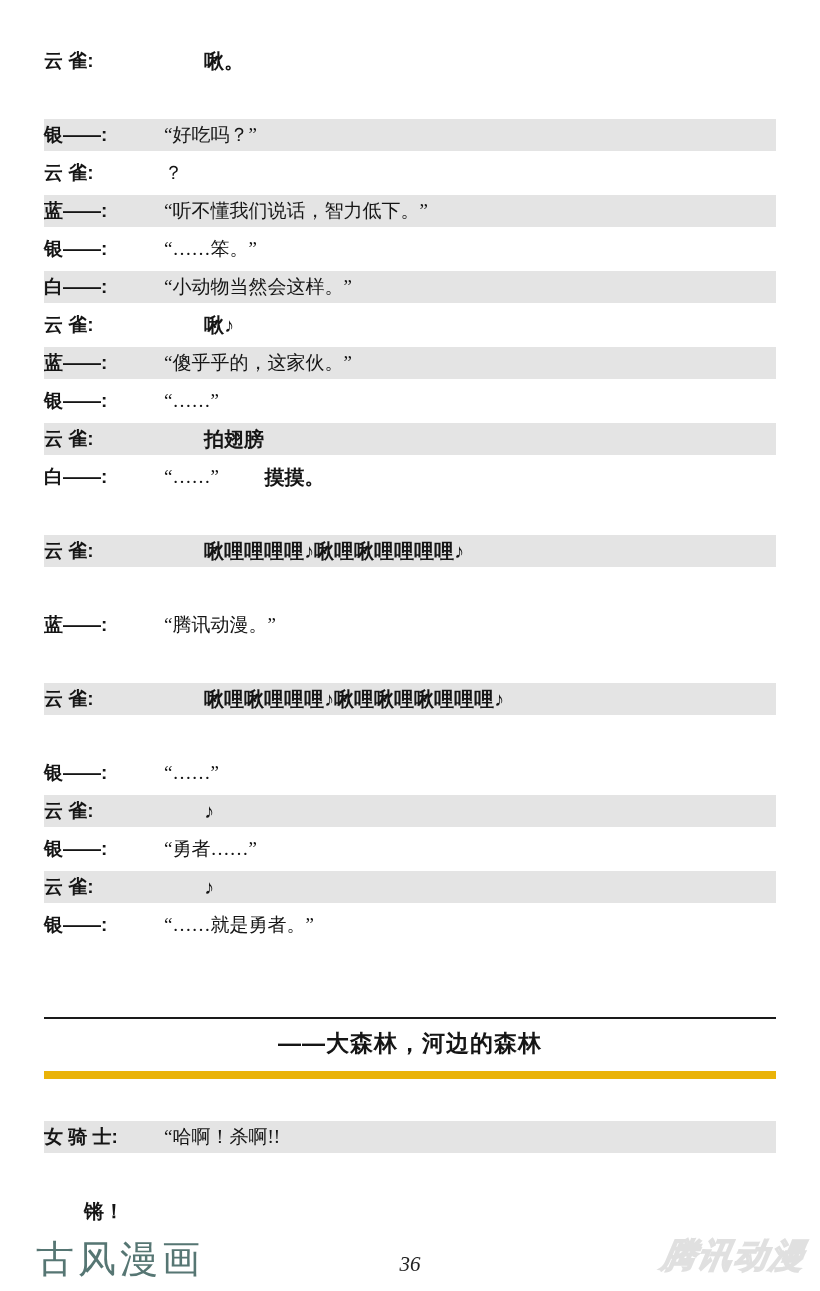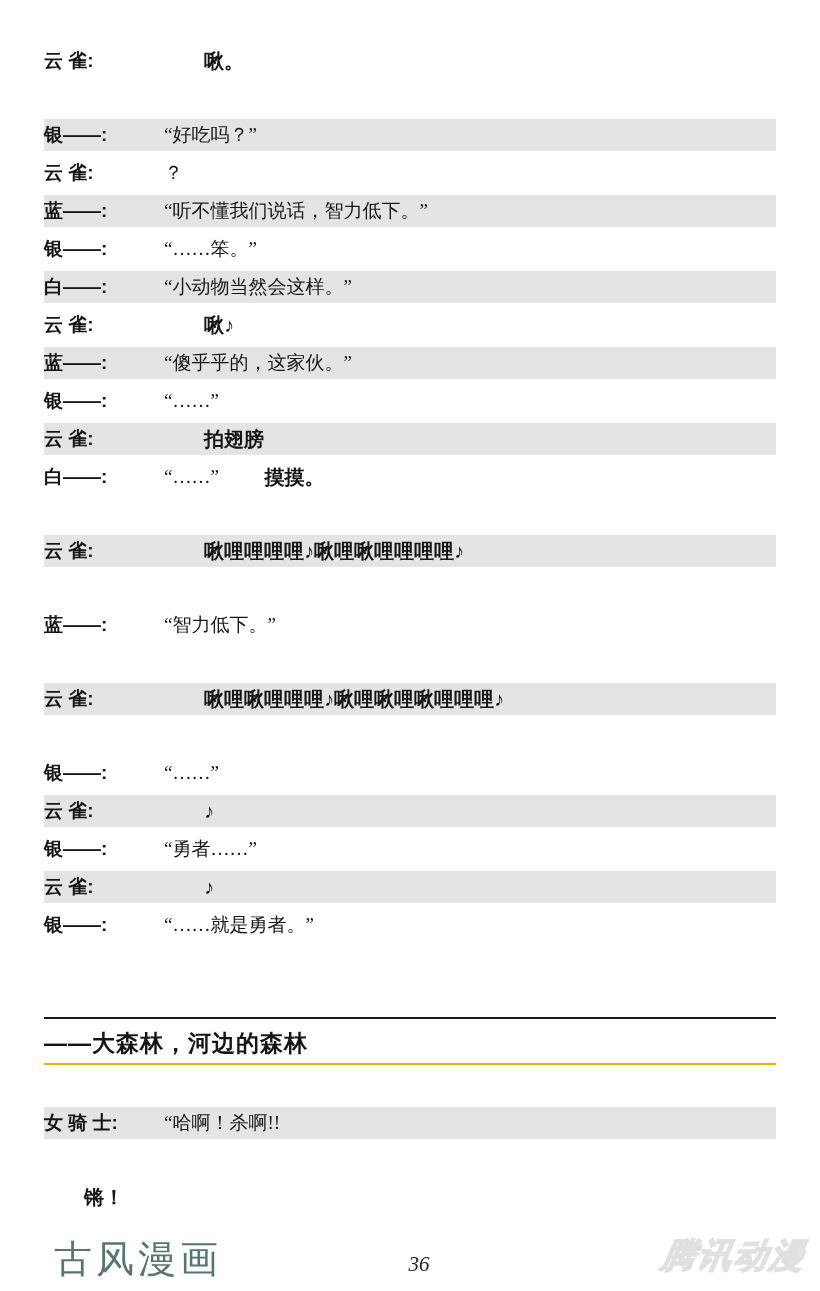--- a/index.html
+++ b/index.html
@@ -39,34 +39,34 @@
   .dlg-reg{white-space:pre;}
   .dlg-bold{
     font-family:"Liberation Sans", sans-serif;
     font-weight:bold;
     font-size:20px;
     white-space:pre;
   }
   .section-header{
     margin-top:73px;
     border-top:2px solid #1a1a1a;
-    border-bottom:2px solid #eab308;
-    text-align:left;
-    padding:9px 0 4px 0;
+    border-bottom:8px solid #eab308;
+    text-align:center;
+    padding:9px 0 12px 0;
   }
   .section-title{
     font-family:"Liberation Sans", sans-serif;
     font-weight:bold;
     font-size:23px;
     letter-spacing:1px;
   }
   .after-header{margin-top:39px;}
   .footer{
     position:absolute;
-    left:0;right:0;bottom:0;height:60px;margin-left:18px;
+    left:0;right:0;bottom:0;height:60px;
   }
   .publisher-logo{
     position:absolute;
     left:36px;bottom:6px;
     font-family:"Liberation Serif", serif;
     font-size:38px;
     letter-spacing:4px;
     color:var(--logo,#567673);
   }
   .page-number{
@@ -151,21 +151,21 @@
     <span class="dlg-reg">“……”</span>
     <span class="dlg-bold"> 摸摸。</span>
   </div>
         <div class="row shaded gap">
     <span class="speaker">云 雀:</span>
     <span class="dlg-reg"></span>
     <span class="dlg-bold">啾哩哩哩哩♪啾哩啾哩哩哩哩♪</span>
   </div>
         <div class="row gap">
     <span class="speaker">蓝——:</span>
-    <span class="dlg-reg">“智力低下。”</span>
+    <span class="dlg-reg">“腾讯动漫。”</span>
     <span class="dlg-bold"></span>
   </div>
         <div class="row shaded gap">
     <span class="speaker">云 雀:</span>
     <span class="dlg-reg"></span>
     <span class="dlg-bold">啾哩啾哩哩哩♪啾哩啾哩啾哩哩哩♪</span>
   </div>
         <div class="row gap">
     <span class="speaker">银——:</span>
     <span class="dlg-reg">“……”</span>

